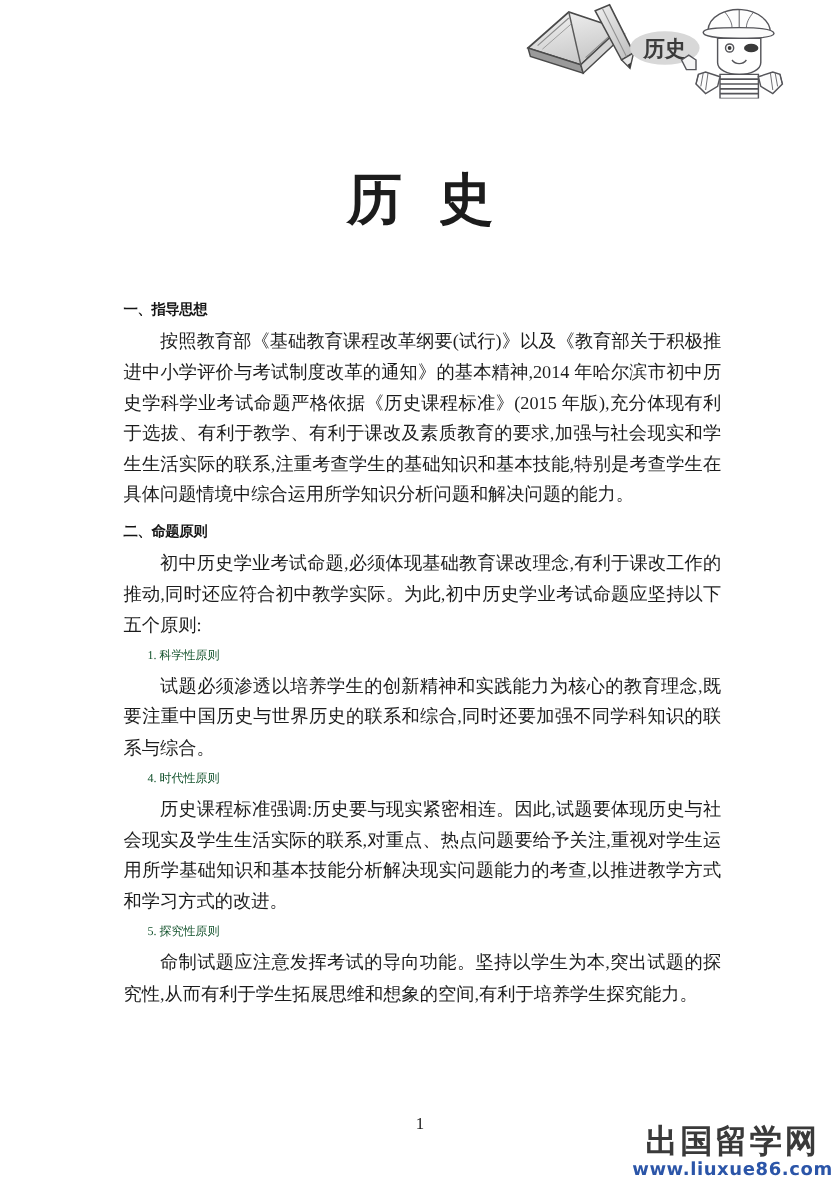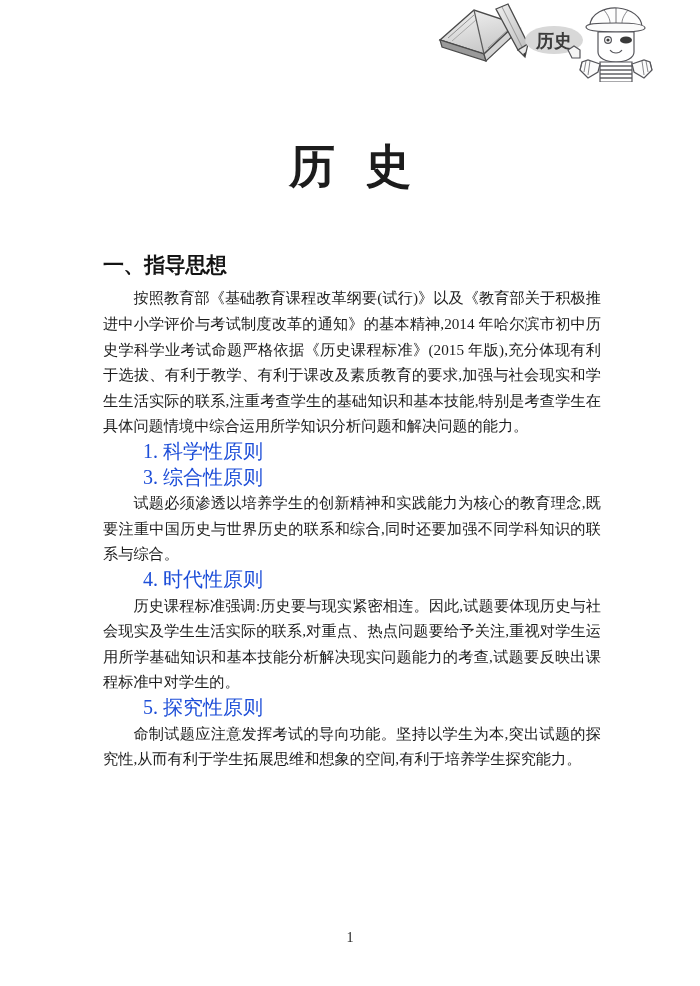--- a/index.html
+++ b/index.html
@@ -51,21 +51,21 @@
   
   .content {
     position: absolute;
     top: 250px;
     left: 103px;
     width: 498px;
   }
 
   h2.section-heading {
     font-family: "DejaVu Sans", "Liberation Sans", sans-serif;
-    font-size: 21px;
+    font-size: 12px;
     font-weight: bold;
     color: #141414;
     margin: 0 0 5px 0;
     padding: 0;
     line-height: 1.45;
     letter-spacing: -0.4px;
   }
   h2.section-heading.tight-top { margin-top: 9px; }
 
   p.body-para {
@@ -76,24 +76,24 @@
     text-indent: 2em;
     text-align: justify;
     text-justify: inter-ideograph;
     color: #1c1c1c;
     letter-spacing: 0px;
   }
 
   p.sub-heading {
     margin: 0;
     padding: 0;
-    font-size: 20px;
+    font-size: 10px;
     line-height: 25.6px;
     text-indent: 2em;
-    color: #1d4ed8;
+    color: #14532d;
   }
 
   
   .page-number {
     position: absolute;
     top: 930px;
     left: 0;
     width: 700px;
     text-align: center;
     font-size: 14px;
@@ -207,31 +207,36 @@
     </svg>
   </div>
 
   <div class="doc-title">历史</div>
 
   <div class="content">
 
     <h2 class="section-heading">一、指导思想</h2>
     <p class="body-para">按照教育部《基础教育课程改革纲要(试行)》以及《教育部关于积极推进中小学评价与考试制度改革的通知》的基本精神,2014 年哈尔滨市初中历史学科学业考试命题严格依据《历史课程标准》(2015 年版),充分体现有利于选拔、有利于教学、有利于课改及素质教育的要求,加强与社会现实和学生生活实际的联系,注重考查学生的基础知识和基本技能,特别是考查学生在具体问题情境中综合运用所学知识分析问题和解决问题的能力。</p>
 
+    <h2 class="section-heading tight-top">二、命题原则</h2>
+    <p class="body-para">初中历史学业考试命题,必须体现基础教育课改理念,有利于课改工作的推动,同时还应符合初中教学实际。为此,初中历史学业考试命题应坚持以下五个原则:</p>
 
     <p class="sub-heading">1. 科学性原则</p>
 
 
-    <p class="sub-heading">3. 综合性原则</p>
     <p class="body-para">试题必须渗透以培养学生的创新精神和实践能力为核心的教育理念,既要注重中国历史与世界历史的联系和综合,同时还要加强不同学科知识的联系与综合。</p>
 
     <p class="sub-heading">4. 时代性原则</p>
-    <p class="body-para">历史课程标准强调:历史要与现实紧密相连。因此,试题要体现历史与社会现实及学生生活实际的联系,对重点、热点问题要给予关注,重视对学生运用所学基础知识和基本技能分析解决现实问题能力的考查,试题要反映出课程标准中对学生的。</p>
+    <p class="body-para">历史课程标准强调:历史要与现实紧密相连。因此,试题要体现历史与社会现实及学生生活实际的联系,对重点、热点问题要给予关注,重视对学生运用所学基础知识和基本技能分析解决现实问题能力的考查,以推进教学方式和学习方式的改进。</p>
 
     <p class="sub-heading">5. 探究性原则</p>
     <p class="body-para">命制试题应注意发挥考试的导向功能。坚持以学生为本,突出试题的探究性,从而有利于学生拓展思维和想象的空间,有利于培养学生探究能力。</p>
 
   </div>
 
   <div class="page-number">1</div>
 
+  <div class="watermark">
+    <span class="wm-cn">出国留学网</span>
+    <span class="wm-url">www.liuxue86.com</span>
+  </div>
 
 </div>
 
 </body></html>

